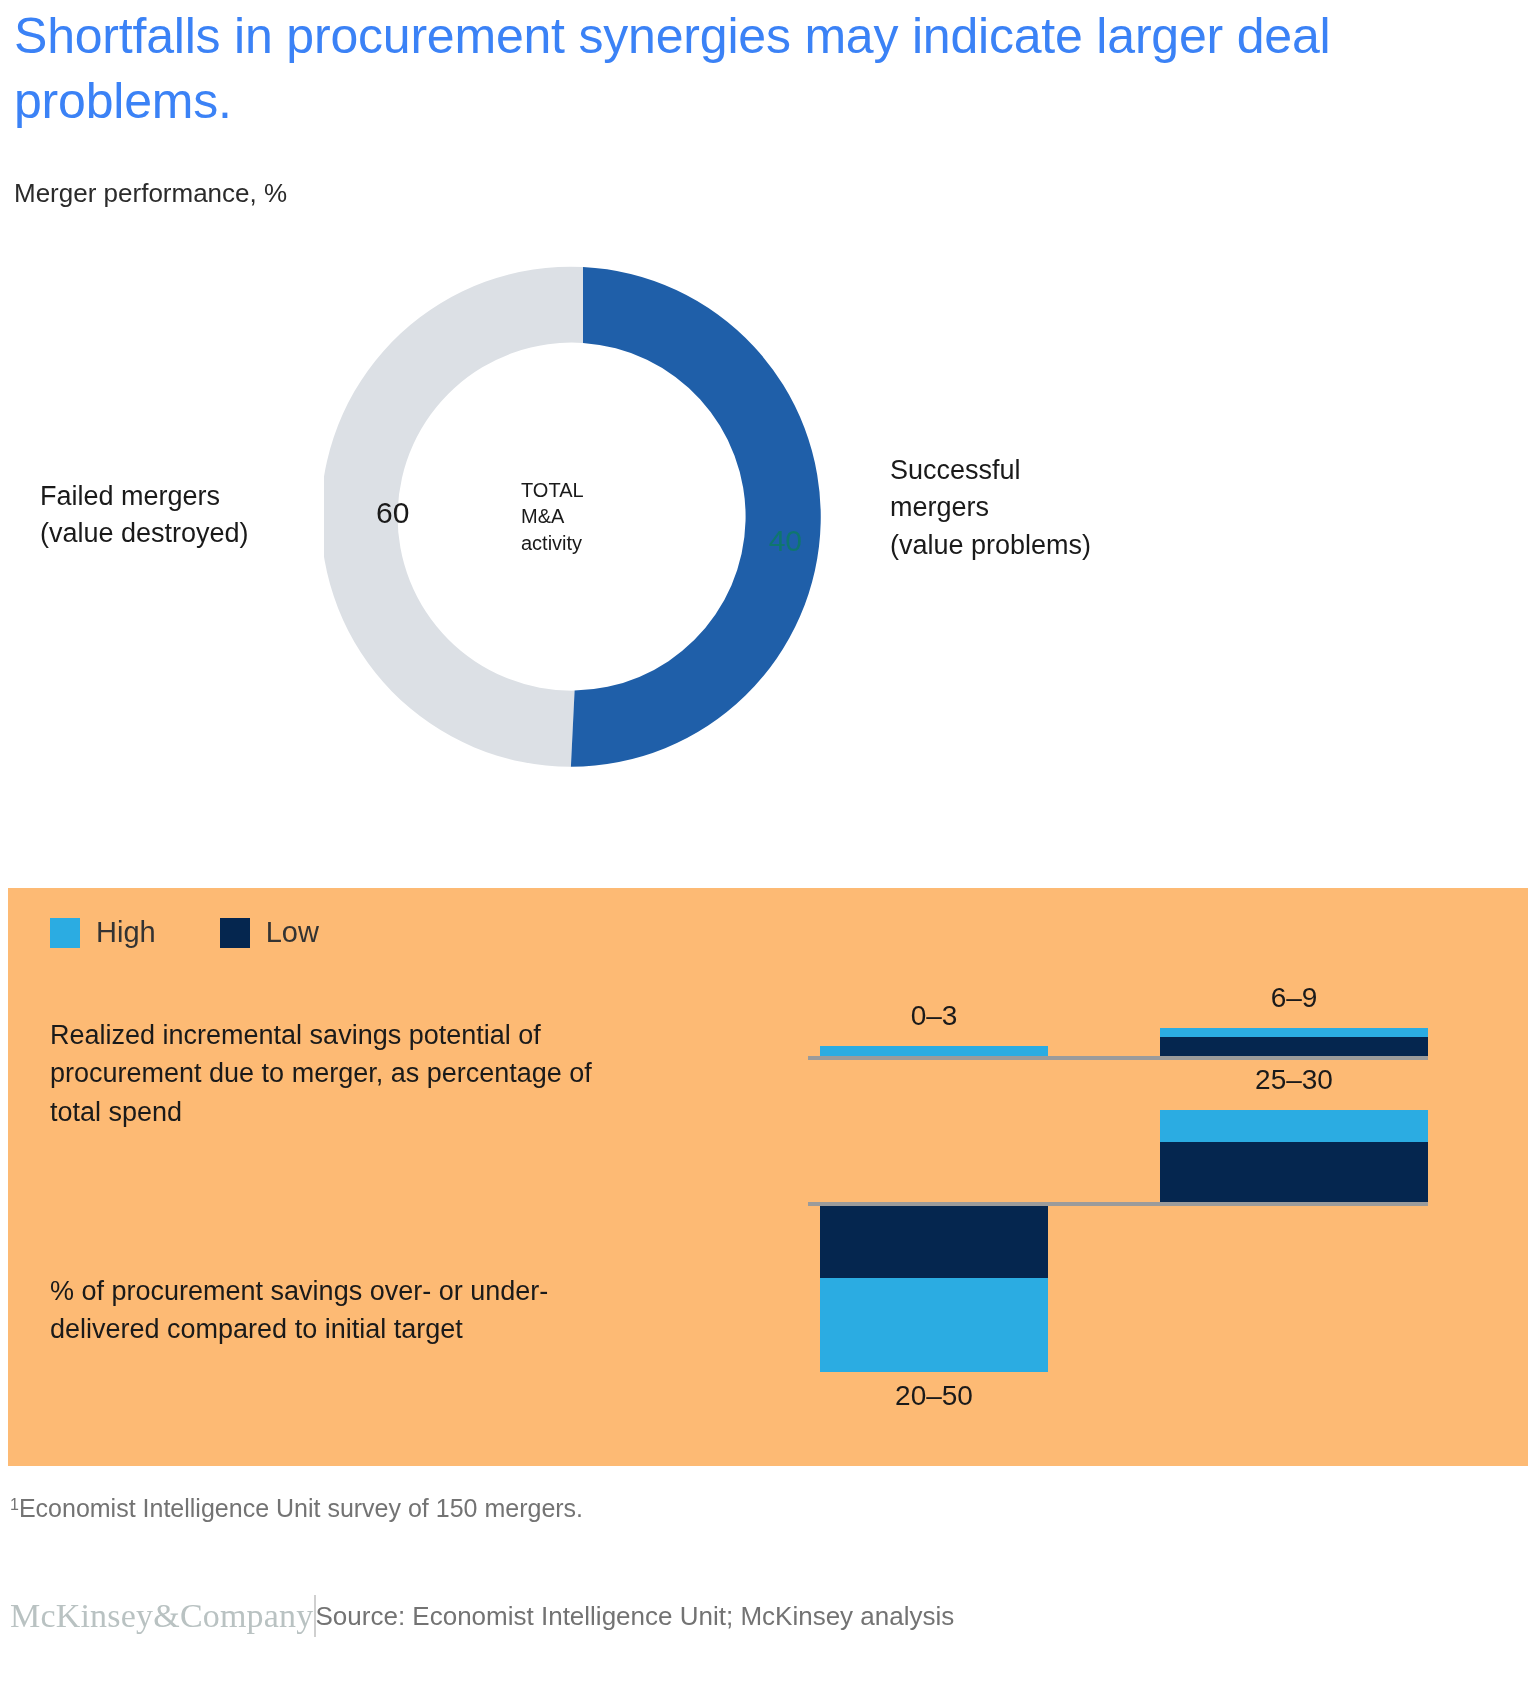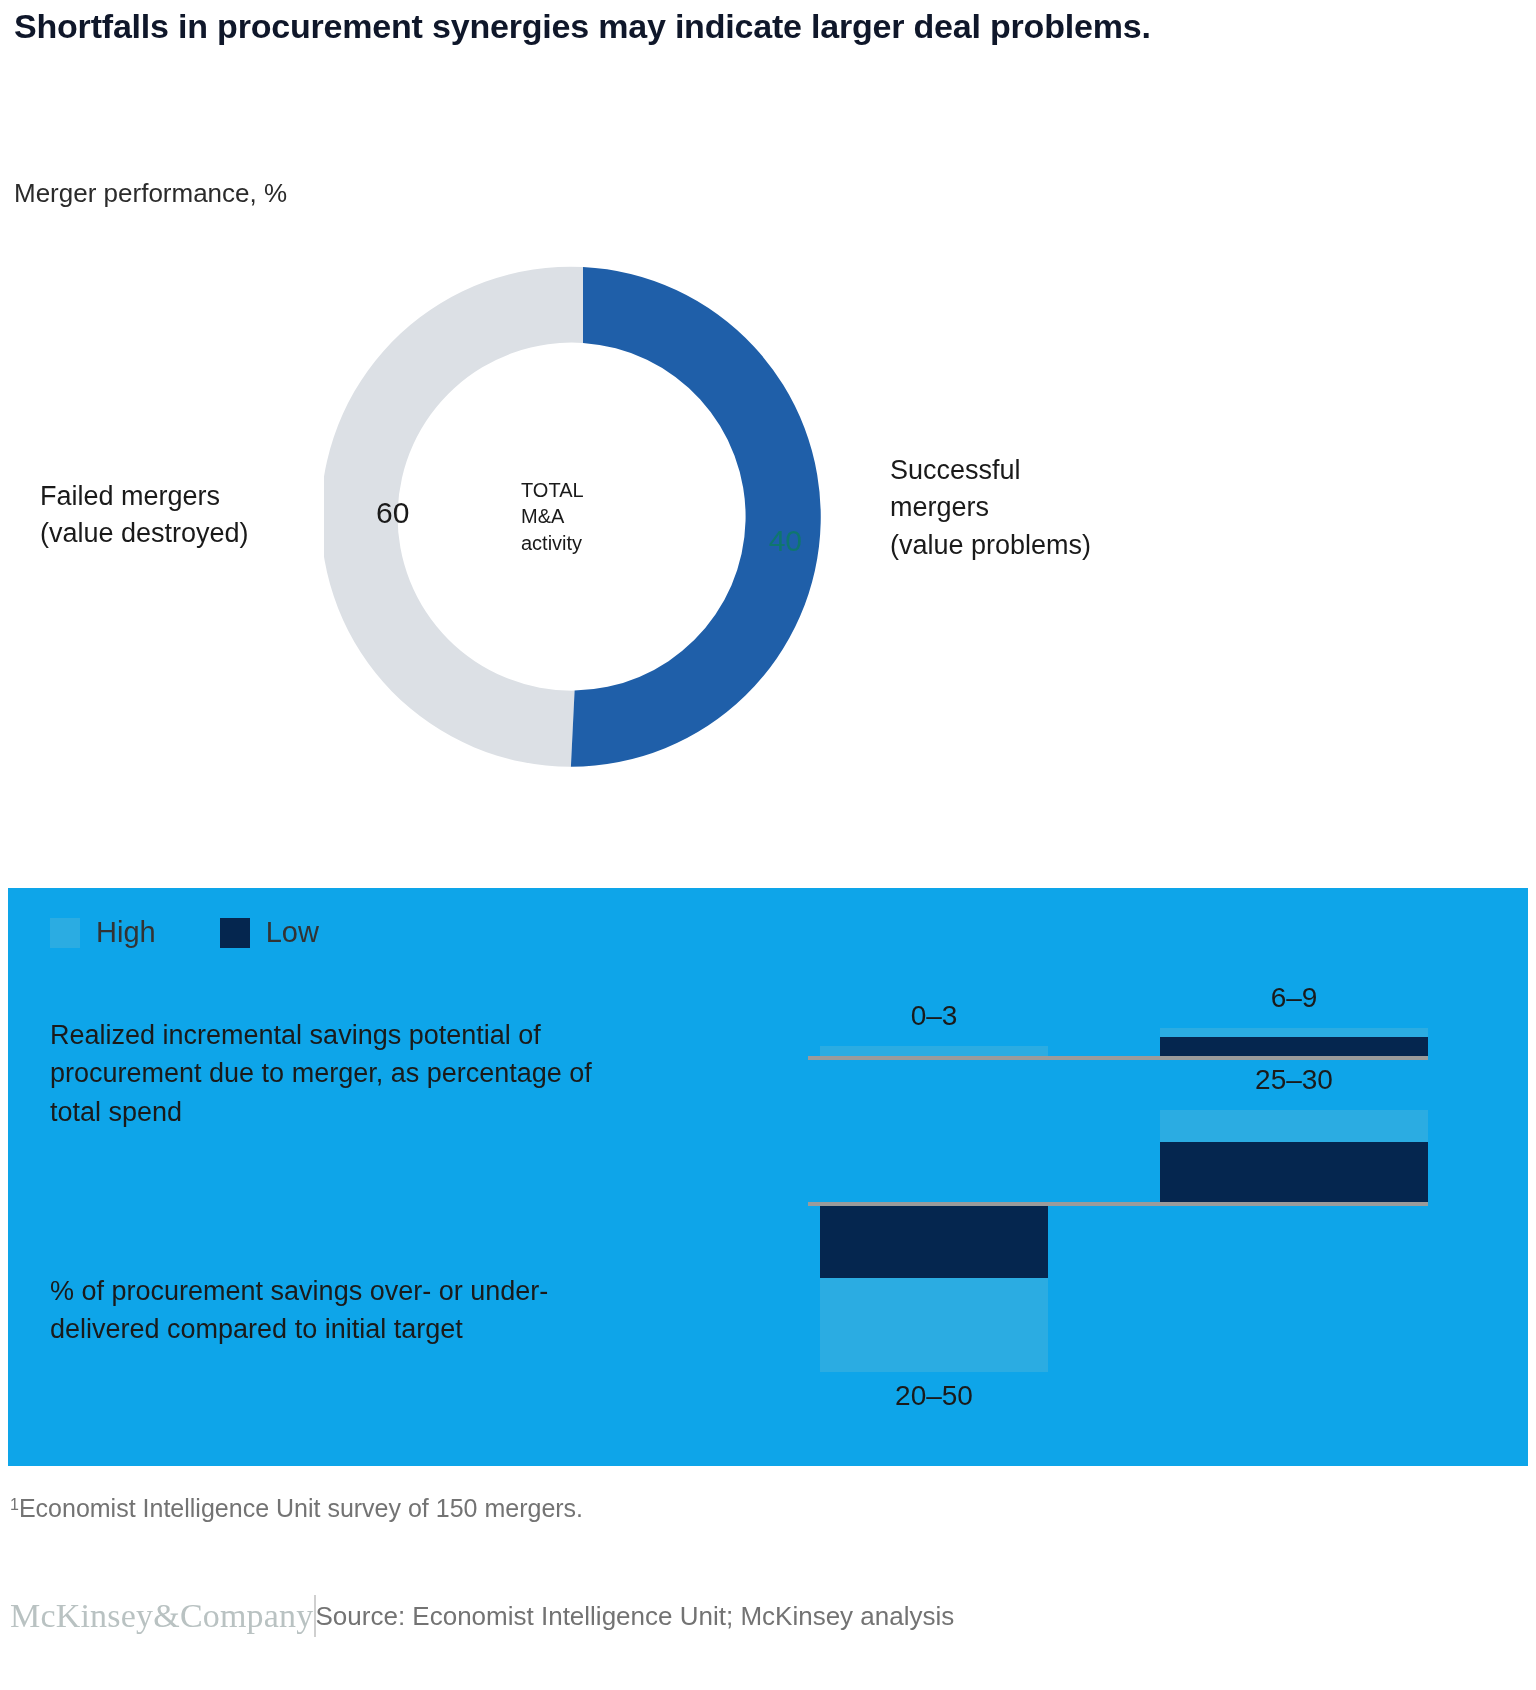--- a/index.html
+++ b/index.html
@@ -16,24 +16,24 @@
     height: 1690px;
     overflow: hidden;
   }
 
   
   .title {
     position: absolute;
     left: 14px;
     top: 4px;
     width: 1340px;
-    font-size: 34px;
+    font-size: 50px;
     line-height: 1.30;
-    font-weight: 700;
-    color: #0f172a;
+    font-weight: 400;
+    color: #3b82f6;
     letter-spacing: -0.2px;
   }
 
   
   .subtitle {
     position: absolute;
     left: 14px;
     top: 178px;
     font-size: 26px;
     font-weight: 400;
@@ -78,21 +78,21 @@
   .side-label.left  { left: 40px;  top: 478px; width: 300px; text-align: left; }
   .side-label.right { left: 890px; top: 452px; width: 320px; text-align: left; }
 
   
   .panel {
     position: absolute;
     left: 8px;
     top: 888px;
     width: 1520px;
     height: 578px;
-    background: #0ea5e9;
+    background: #fdba74;
   }
 
   
   .legend {
     position: absolute;
     left: 42px;
     top: 28px;
     display: flex;
     align-items: center;
     gap: 64px;

